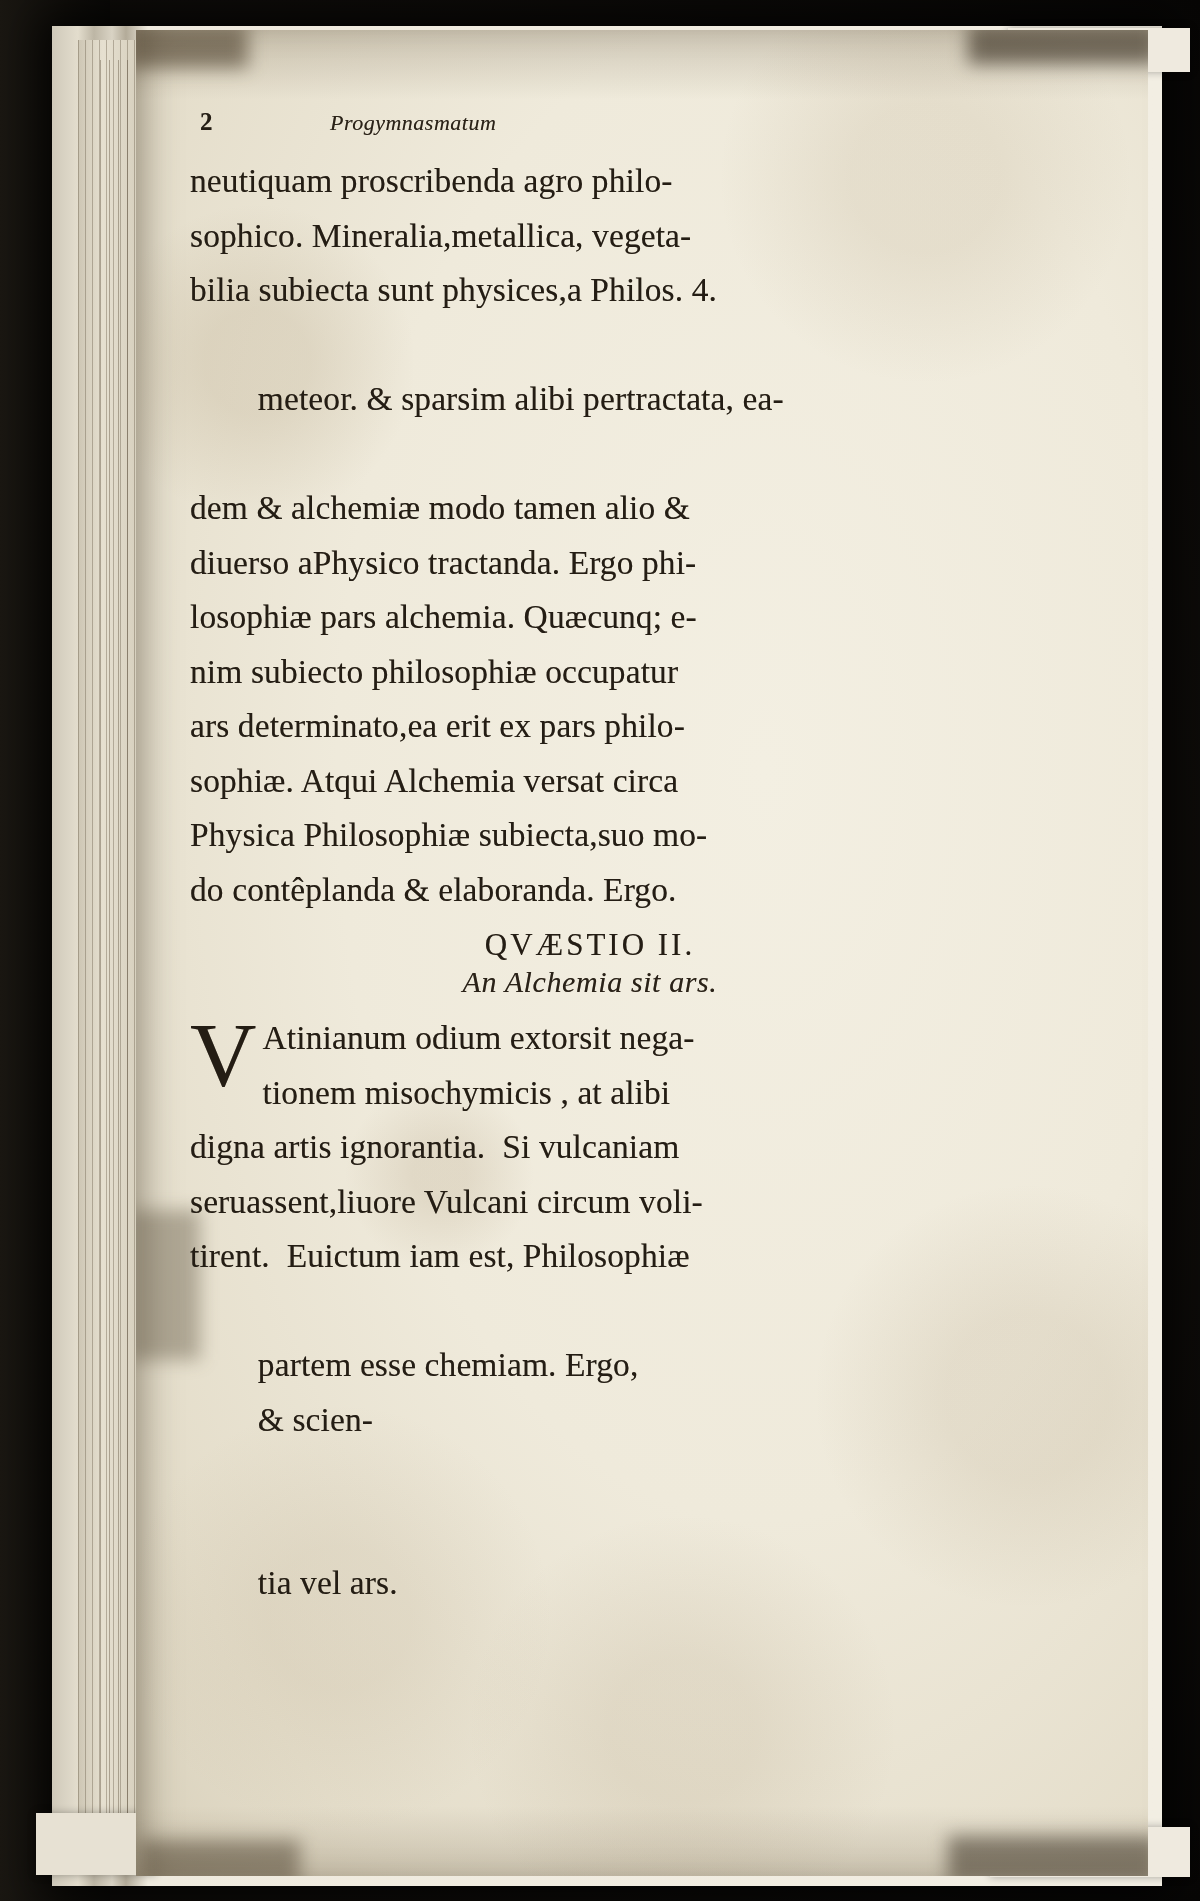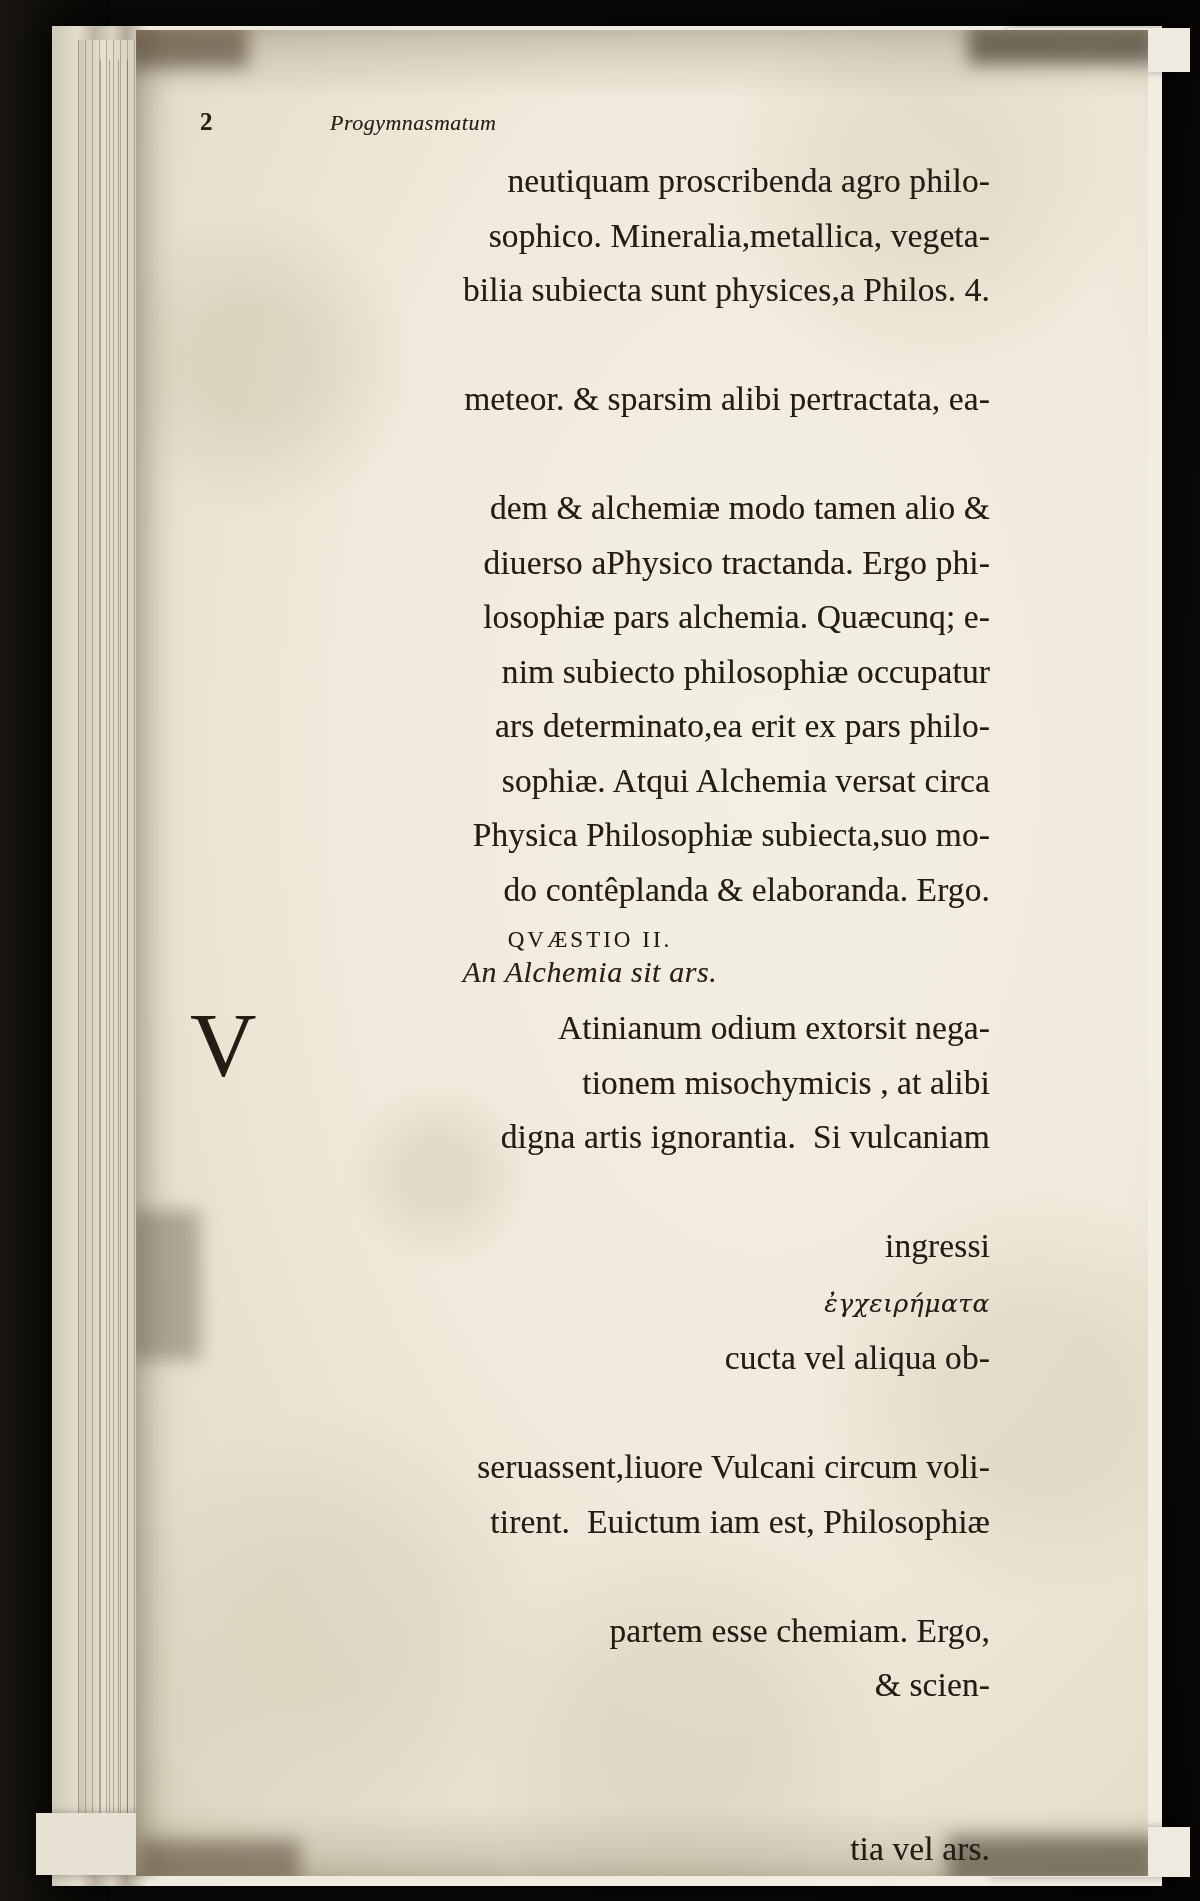--- a/index.html
+++ b/index.html
@@ -165,35 +165,35 @@
     letter-spacing: 0.5px;
     color: #2a2218;
     font-family: "Liberation Serif", serif;
   }
 
   .body {
     font-size: 33.5px;
     line-height: 54.5px;
     color: #241d14;
     letter-spacing: 0.1px;
-    text-align: right;
+    text-align: left;
   }
   .body p { margin: 0; }
   .line { white-space: pre-wrap; }
   .it { }
   .grk {
     font-family: "DejaVu Serif", serif;
     font-style: italic;
     font-size: 25px;
     letter-spacing: 0.5px;
   }
 
   .qtitle {
     text-align: center;
-    font-size: 23px;
+    font-size: 31px;
     letter-spacing: 3px;
     margin-top: 10px;
     font-variant: small-caps;
     color: #241d14;
   }
   .qsub {
     text-align: center;
     font-style: italic;
     font-size: 30px;
     letter-spacing: 0.6px;
@@ -282,25 +282,20 @@
     </div>
 
     <div class="qtitle">QVÆSTIO II.</div>
     <div class="qsub">An Alchemia sit ars.</div>
 
     <div class="body dropcap-para">
       <span class="dropcap">V</span>
       <p class="line">Atinianum odium extorsit nega-</p>
       <p class="line" style="padding-left:64px">tionem misochymicis , at alibi</p>
       <p class="line">digna artis ignorantia.  Si vulcaniam</p>
-      <p class="line">
-        <span>ingressi</span>
-        <span class="grk">ἐγχειρήματα</span>
-        <span>cucta vel aliqua ob-</span>
-      </p>
       <p class="line">seruassent,liuore Vulcani circum voli-</p>
       <p class="line">tirent.  Euictum iam est, Philosophiæ</p>
       <p class="line">
         <span>partem esse chemiam. Ergo,</span>
         <span class="it">&amp; scien-</span>
       </p>
       <p class="line">
         <span class="it">tia vel ars.</span>
         
         

